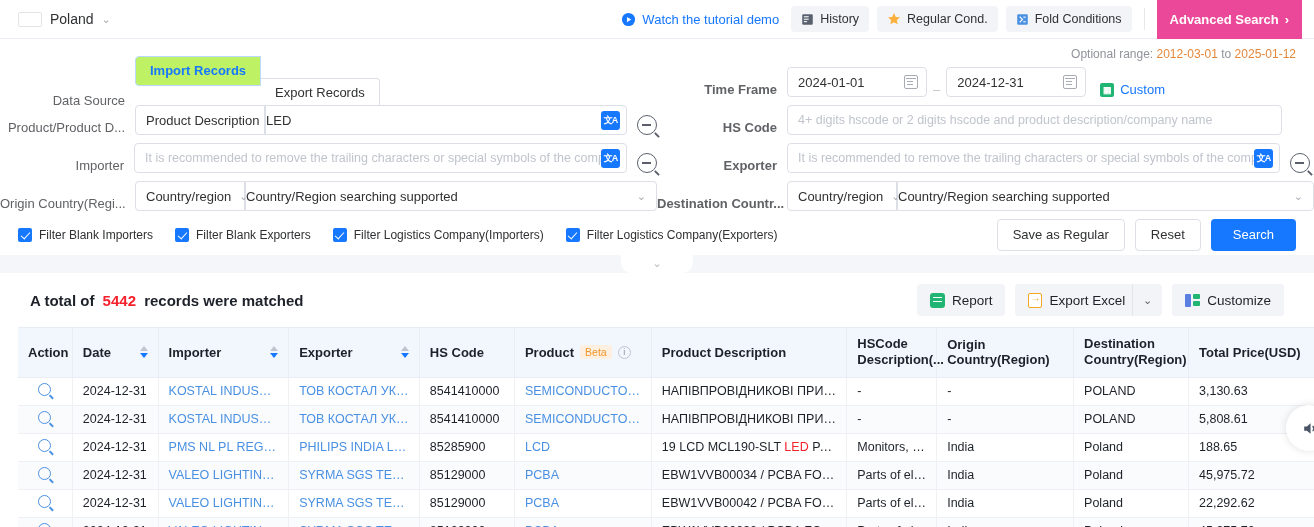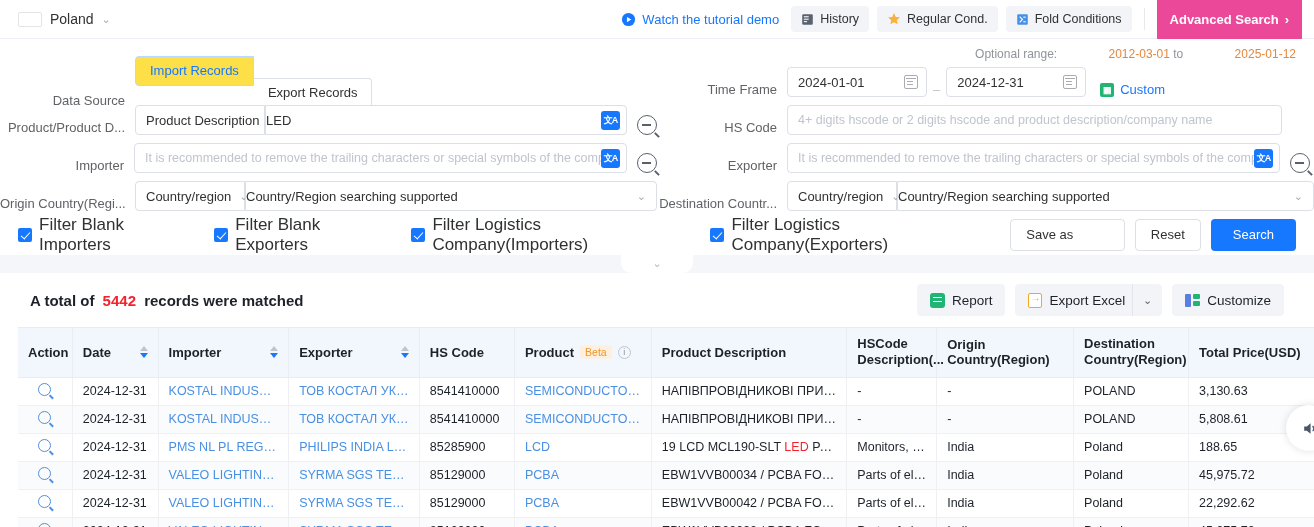--- a/index.html
+++ b/index.html
@@ -51,47 +51,47 @@
     background:#ec4899; color:#fff; border-radius:4px;
     font-size:13px; font-weight:bold; cursor:pointer; white-space:nowrap;
   }
 
   
   .panel { position:relative; padding:6px 0 0 0; background:#fff; }
   .optrange {
     text-align:right; padding-right:18px;
     font-size:12px; color:#909399; height:18px; line-height:18px;
   }
-  .optrange .dt { color:#e6873a;margin-left:48px; }
+  .optrange .dt { color:#e6873a; }
 
   .frow { display:flex; align-items:center; height:38px; }
   .half { width:657px; display:flex; align-items:flex-end; }
   .lbl {
     font-size:13px; color:#606266; text-align:right;
     padding-right:10px; white-space:nowrap; overflow:hidden;
   }
   .lbl-l { width:135px; }
-  .lbl-r { width:130px; }
+  .lbl-r { width:130px;font-weight:bold; }
 
   .inp {
     height:30px; border:1px solid #dcdfe6; border-radius:4px;
     display:flex; align-items:center; background:#fff;
   }
   .inp .txt { padding:0 10px; font-size:13px; color:#303133; }
   .inp .ph  { padding:0 10px; font-size:12.5px; color:#c0c4cc; white-space:nowrap; overflow:hidden; }
 
   .seg { display:flex; }
   .seg .s {
     height:30px; padding:0 14px; line-height:28px;
     border:1px solid #dcdfe6; font-size:13px; background:#fff;
     cursor:pointer; color:#303133;
   }
   .seg .s:first-child { border-radius:4px 0 0 4px; }
   .seg .s:last-child  { border-radius:0 4px 4px 0; border-left:0;margin-top:22px; }
-  .seg .s.active { background:#fde047; color:#1677ff; border-color:#b9d9ff; }
+  .seg .s.active { background:#bef264; color:#1677ff; border-color:#b9d9ff;font-weight:bold; }
 
   .selbox {
     height:30px; border:1px solid #dcdfe6; border-radius:4px 0 0 4px;
     display:flex; align-items:center; justify-content:space-between;
     gap:8px; padding:0 8px 0 10px; font-size:13px;
     background:#fff; cursor:pointer; white-space:nowrap;
   }
   .joined {
     border-radius:0 4px 4px 0; border-left:0; flex:1;
     height:30px; border:1px solid #dcdfe6; display:flex; align-items:center;
@@ -135,21 +135,21 @@
   .cb { display:flex; align-items:center; gap:7px; margin-right:22px; cursor:pointer; }
   .box {
     width:14px; height:14px; border-radius:2px; background:#1677ff;
     position:relative; flex:none;
   }
   .box::after {
     content:""; position:absolute; left:4.5px; top:1.5px;
     width:4px; height:8px; border:solid #fff; border-width:0 1.7px 1.7px 0;
     transform:rotate(42deg);
   }
-  .cb span { font-size:17px; color:#303133; }
+  .cb span { font-size:12px; color:#303133; }
 
   .act-right { margin-left:auto; display:flex; align-items:center; gap:10px; padding-right:18px; }
   .wbtn {
     height:32px; padding:0 15px; line-height:30px;
     border:1px solid #dcdfe6; border-radius:4px;
     background:#fff; font-size:13px; cursor:pointer; color:#303133;
   }
   .bbtn {
     height:32px; padding:0 22px; line-height:32px;
     background:#1677ff; color:#fff; border-radius:4px;

